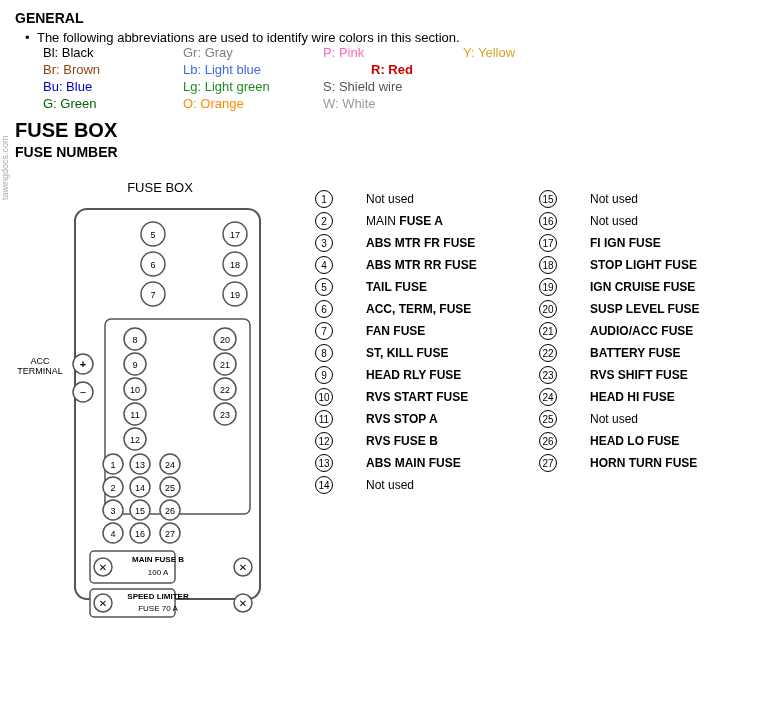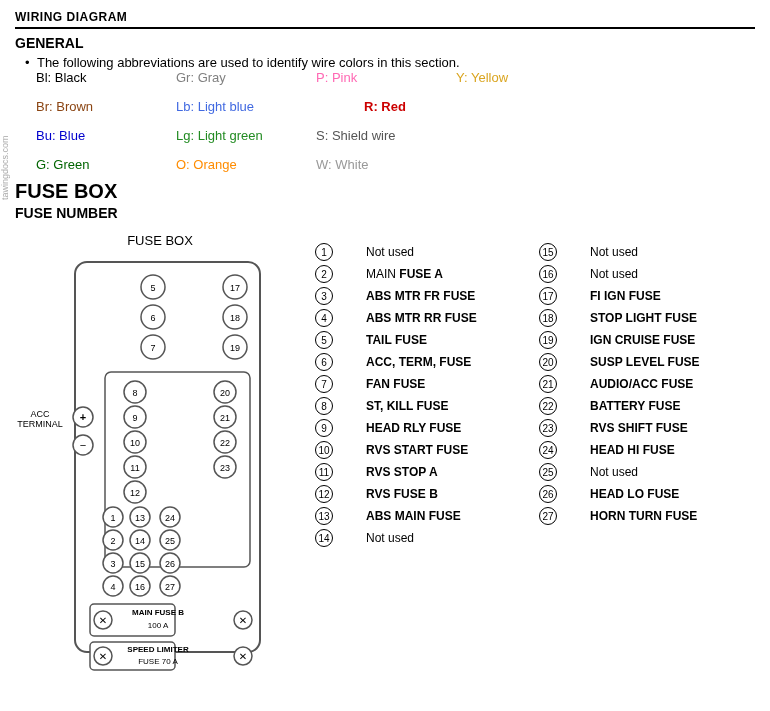--- a/index.html
+++ b/index.html
@@ -36,34 +36,34 @@
     .general-text {
       margin-left: 10px;
       margin-bottom: 0;
       font-size: 13px;
     }
     .bullet { margin-right: 4px; }
     .color-grid {
       display: grid;
       grid-template-columns: 140px 140px 140px 140px;
       margin-bottom: 6px;
-      margin-left: 21px;
-      row-gap: 14px;
+      margin-left: 28px;
+      row-gap: 2px;
     }
     .color-item { font-size: 13px; }
     .fuse-box-title {
       font-size: 20px;
       font-weight: bold;
       margin-top: 8px;
       margin-bottom: 2px;
     }
     .fuse-number-title {
       font-size: 14px;
       font-weight: bold;
-      margin-bottom: 12px;
+      margin-bottom: 20px;
     }
     .main-content {
       display: flex;
       gap: 10px;
       align-items: flex-start;
     }
     
     .fuse-diagram {
       width: 290px;
       flex-shrink: 0;
@@ -135,23 +135,20 @@
     .col-red { color: #CC0000; padding-left: 48px; }
     .col-shield { color: #555; }
     .col-white { color: #999; }
     .col-yellow { color: #DAA520; }
   </style>
 </head>
 <body>
 
 <div class="page">
 
-  <div class="top-header">
-    <span>WIRING DIAGRAM</span>
-  </div>
 
 
   <div class="general-title">GENERAL</div>
   <div class="general-text">
     <span class="bullet">•</span>
     <span>The following abbreviations are used to identify wire colors in this section.</span>
   </div>
 
   <div class="color-grid">
 

